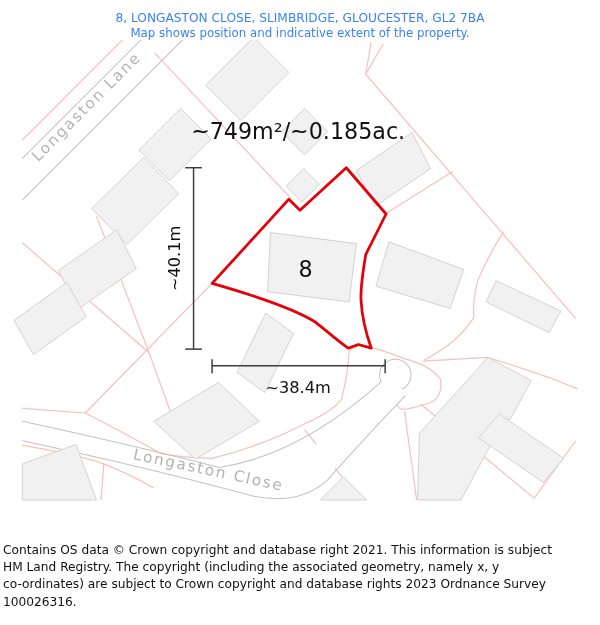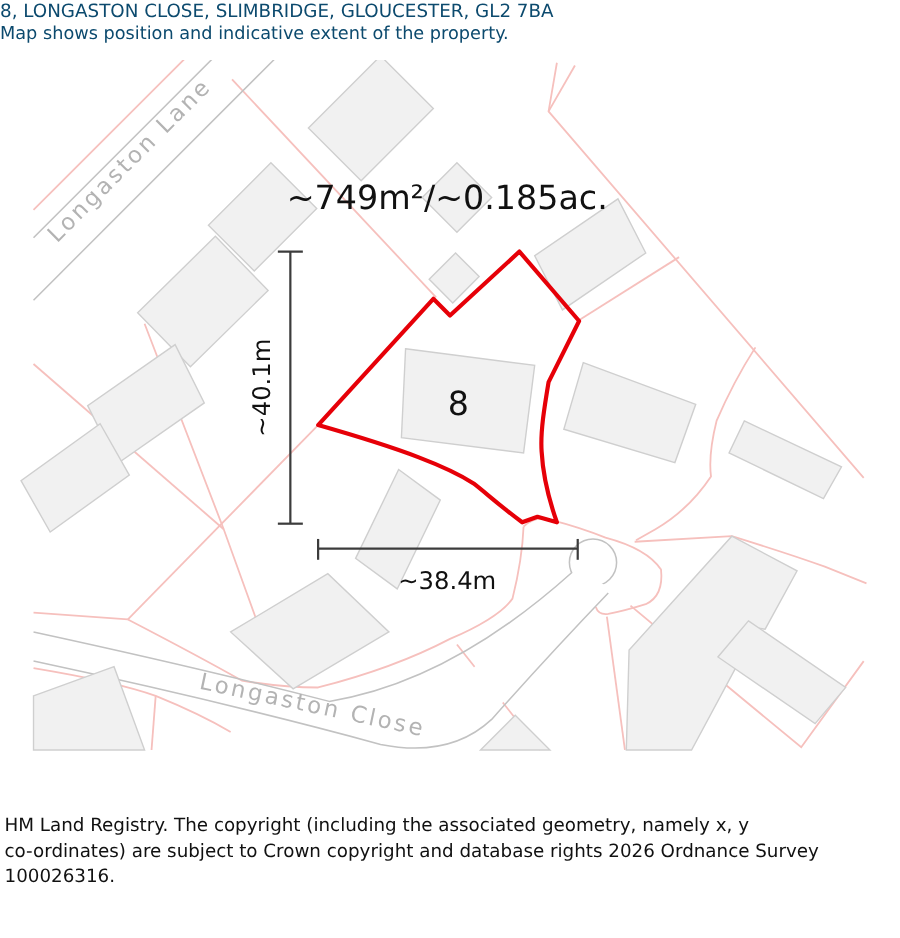--- a/index.html
+++ b/index.html
@@ -1,17 +1,17 @@
 <!DOCTYPE html>
 <html style="--c-red: #e60008; --c-pink: #f6c0bd; --c-road: #c2c2c2; --c-roadText: #b3b3b3; --c-bld: #f1f1f1; --c-bldStroke: #cfcfcf; --c-measure: #3c3c3c; --c-text: #111111; --c-bg: #ffffff;"><head>
 <meta charset="utf-8">
 <style>
   html,body{margin:0;padding:0;background:#fff;}
   body{width:600px;height:625px;font-family:"DejaVu Sans","Liberation Sans",sans-serif;overflow:hidden;}
-  .header{height:40px;text-align:left;padding-top:0;box-sizing:border-box;color:#0c4a6e;}
+  .header{height:40px;text-align:center;padding-top:11px;box-sizing:border-box;color:#3b82f6;}
   .header .title{font-size:12.2px;line-height:15px;white-space:nowrap;}
   .header .subtitle{font-size:11.8px;line-height:15px;white-space:nowrap;}
   .map-wrap{width:600px;height:497px;position:relative;background:var(--c-bg,#fff);}
   svg{display:block;}
   .pink{stroke:var(--c-pink,#f6c0bd);stroke-width:1.3;fill:none;}
   .road{stroke:var(--c-road,#c2c2c2);stroke-width:1.1;fill:none;}
   .roadfill{fill:#ffffff;stroke:none;}
   .headcircle{fill:#ffffff;stroke:var(--c-road,#c2c2c2);stroke-width:1.1;}
   .bld{fill:var(--c-bld,#f1f1f1);stroke:var(--c-bldStroke,#cfcfcf);stroke-width:1;}
   .plot{stroke:var(--c-red,#e60008);stroke-width:3;fill:none;stroke-linejoin:round;stroke-linecap:round;}
@@ -101,16 +101,17 @@
     <text class="roadtext" transform="translate(200,510) rotate(12)" text-anchor="middle" font-size="16.5">Longaston Close</text>
     <text class="maptext" x="298" y="147" text-anchor="middle" font-size="24">~749m²/~0.185ac.</text>
     <text class="maptext" x="306" y="296" text-anchor="middle" font-size="24">8</text>
     <text class="maptext" transform="translate(170,276) rotate(-90)" text-anchor="middle" font-size="17.5">~40.1m</text>
     <text class="maptext" x="298" y="421" text-anchor="middle" font-size="17.5">~38.4m</text>
   </g>
 </svg>
 </div>
 
 <div class="footer">
+  <div>Contains OS data © Crown copyright and database right 2021. This information is subject</div>
   <div>HM Land Registry. The copyright (including the associated geometry, namely x, y</div>
-  <div>co-ordinates) are subject to Crown copyright and database rights 2026 Ordnance Survey</div>
+  <div>co-ordinates) are subject to Crown copyright and database rights 2023 Ordnance Survey</div>
   <div>100026316.</div>
 </div>
 
 </body></html>

